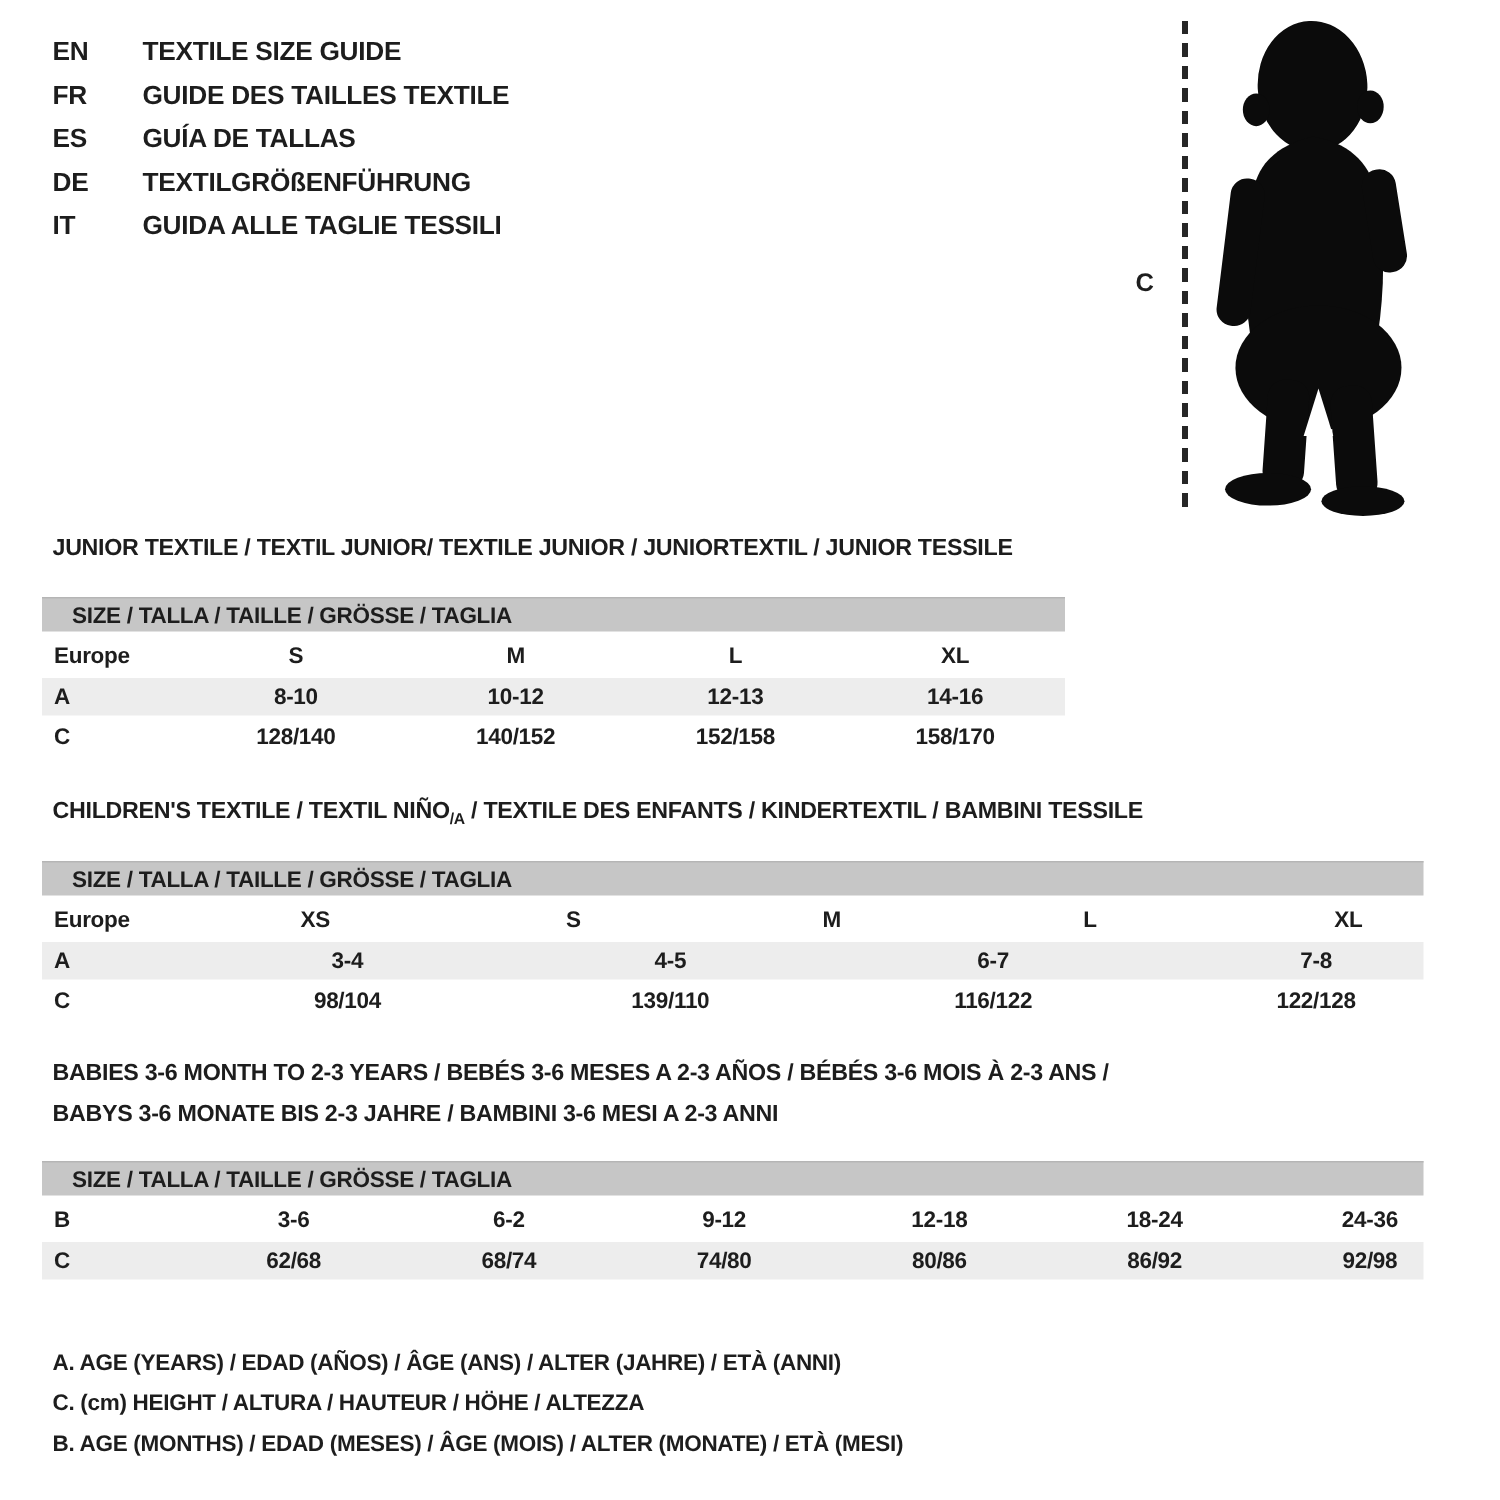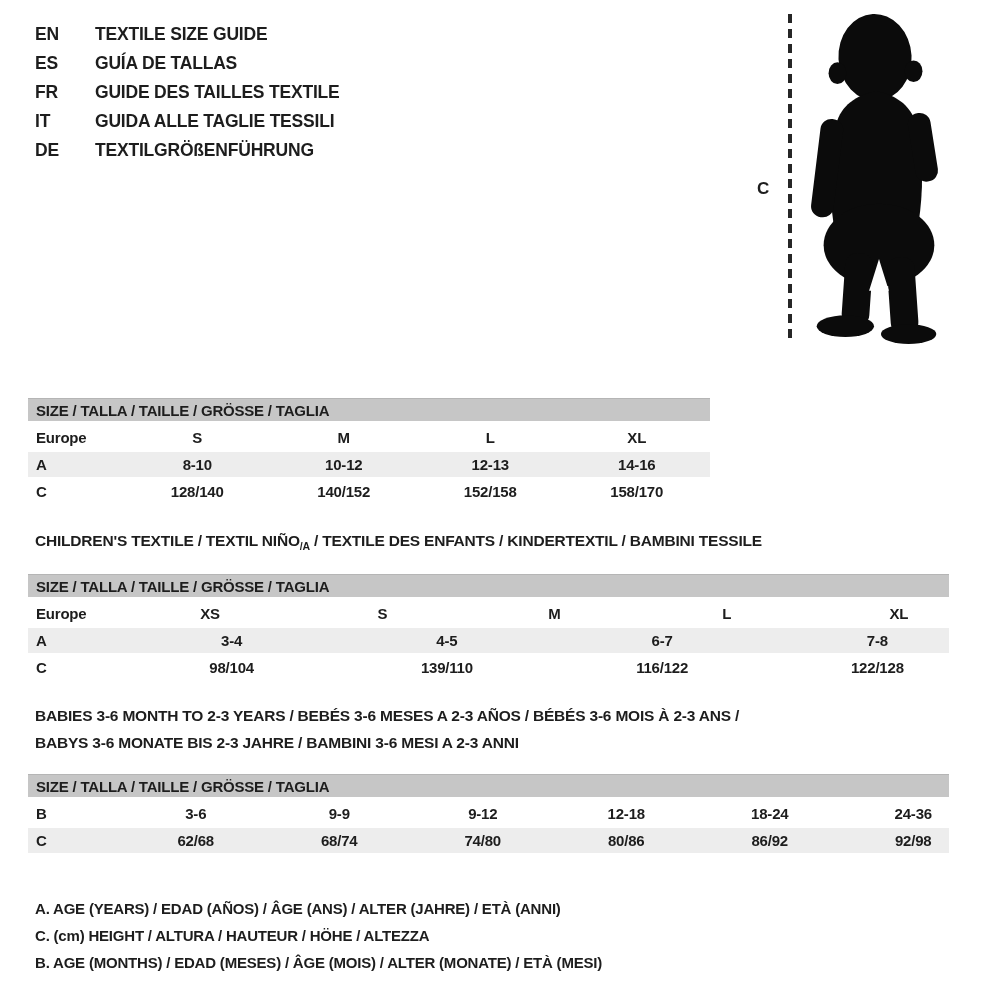--- a/index.html
+++ b/index.html
@@ -39,21 +39,21 @@
 
   
   .sec-title { position: absolute; left: 35px; font-size: 15.5px; white-space: nowrap; }
   .sec-title .subpart { font-size: 10.5px; vertical-align: -4px; }
   .title-line { line-height: 27px; white-space: nowrap; }
 
   
   .table { position: absolute; left: 28px; }
   .size-bar {
     background: var(--bar); height: 23px; line-height: 23px;
-    padding-left: 8px; font-size: 15px; margin-bottom: 4px;
+    padding-left: 20px; font-size: 15px; margin-bottom: 4px;
     border-top: 1px solid #b5b5b5;
   }
   .trow { display: flex; height: 25px; line-height: 25px; font-size: 15px; margin-bottom: 2px; }
   .trow.shaded { background: var(--shade); }
   .tlabel { width: 96px; padding-left: 8px; }
   .tcell { flex: 1; text-align: center; }
 
   
   .notes { position: absolute; left: 35px; top: 895px; font-size: 15px; }
   .note-line { line-height: 27px; white-space: nowrap; }
@@ -62,34 +62,34 @@
 <body>
 
 <div class="canvas">
 
   <div class="lang-block">
     <div class="lang-row">
       <span class="lang-code">EN</span>
       <span class="lang-label">TEXTILE SIZE GUIDE</span>
     </div>
     <div class="lang-row">
+      <span class="lang-code">FR</span>
+      <span class="lang-label">GUIDE DES TAILLES TEXTILE</span>
+    </div>
+    <div class="lang-row">
       <span class="lang-code">ES</span>
       <span class="lang-label">GUÍA DE TALLAS</span>
     </div>
     <div class="lang-row">
-      <span class="lang-code">FR</span>
-      <span class="lang-label">GUIDE DES TAILLES TEXTILE</span>
+      <span class="lang-code">DE</span>
+      <span class="lang-label">TEXTILGRÖßENFÜHRUNG</span>
     </div>
     <div class="lang-row">
       <span class="lang-code">IT</span>
       <span class="lang-label">GUIDA ALLE TAGLIE TESSILI</span>
-    </div>
-    <div class="lang-row">
-      <span class="lang-code">DE</span>
-      <span class="lang-label">TEXTILGRÖßENFÜHRUNG</span>
     </div>
   </div>
 
   <div class="height-line"></div>
   <div class="height-label">C</div>
   <svg class="figure-svg" width="160" height="336" viewBox="0 0 160 340" aria-hidden="true">
     <g fill="#0b0b0b">
       <ellipse cx="78" cy="50" rx="37" ry="44" transform="rotate(-3 78 50)"></ellipse>
       <ellipse cx="40" cy="66" rx="9" ry="11"></ellipse>
       <ellipse cx="117" cy="64" rx="9" ry="11"></ellipse>
@@ -98,20 +98,21 @@
       <rect x="115" y="106" width="23" height="70" rx="11" transform="rotate(-9 126 141)"></rect>
       <ellipse cx="82" cy="240" rx="56" ry="42"></ellipse>
       <rect x="46" y="248" width="28" height="74" rx="12" transform="rotate(4 60 285)"></rect>
       <rect x="92" y="252" width="28" height="78" rx="12" transform="rotate(-4 106 291)"></rect>
       <ellipse cx="48" cy="322" rx="29" ry="11"></ellipse>
       <ellipse cx="112" cy="330" rx="28" ry="10"></ellipse>
     </g>
     <path d="M72,286 L92,286 L82,254 Z" fill="#ffffff"></path>
   </svg>
 
+  <div class="sec-title" style="top:357px">JUNIOR TEXTILE / TEXTIL JUNIOR/ TEXTILE JUNIOR / JUNIORTEXTIL / JUNIOR TESSILE</div>
   <div class="table" style="top:398px; width:682px">
     <div class="size-bar">SIZE / TALLA / TAILLE / GRÖSSE / TAGLIA</div>
     <div class="trow">
       <span class="tlabel">Europe</span>
       <span class="tcell">S</span>
       <span class="tcell">M</span>
       <span class="tcell">L</span>
       <span class="tcell">XL</span>
     </div>
     <div class="trow shaded">
@@ -161,21 +162,21 @@
 
   <div class="sec-title" style="top:702px">
     <div class="title-line">BABIES 3-6 MONTH TO 2-3 YEARS / BEBÉS 3-6 MESES A 2-3 AÑOS / BÉBÉS 3-6 MOIS À 2-3 ANS /</div>
     <div class="title-line">BABYS 3-6 MONATE BIS 2-3 JAHRE / BAMBINI 3-6 MESI A 2-3 ANNI</div>
   </div>
   <div class="table" style="top:774px; width:957px">
     <div class="size-bar">SIZE / TALLA / TAILLE / GRÖSSE / TAGLIA</div>
     <div class="trow">
       <span class="tlabel">B</span>
       <span class="tcell">3-6</span>
-      <span class="tcell">9-9</span>
+      <span class="tcell">6-2</span>
       <span class="tcell">9-12</span>
       <span class="tcell">12-18</span>
       <span class="tcell">18-24</span>
       <span class="tcell">24-36</span>
     </div>
     <div class="trow shaded">
       <span class="tlabel">C</span>
       <span class="tcell">62/68</span>
       <span class="tcell">68/74</span>
       <span class="tcell">74/80</span>

